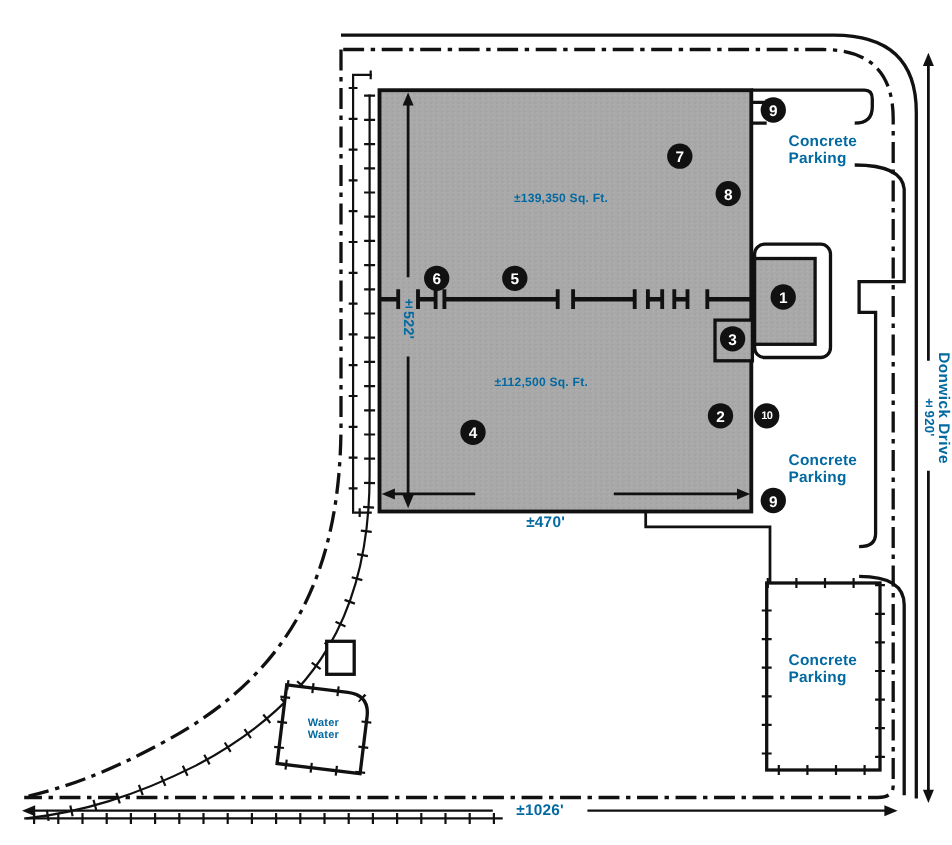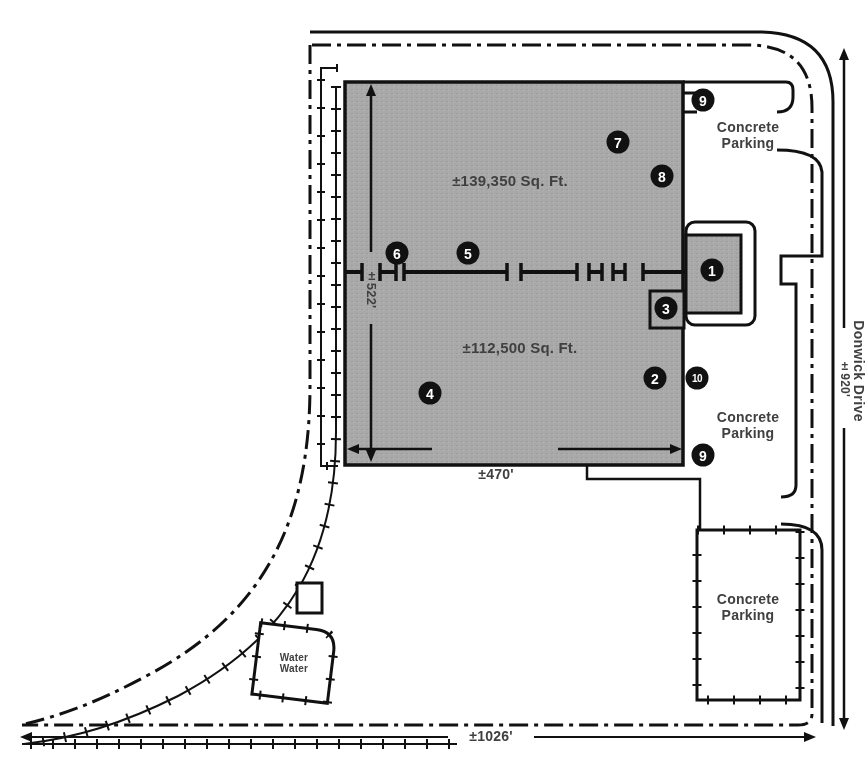--- a/index.html
+++ b/index.html
@@ -3,24 +3,24 @@
 <meta charset="utf-8">
 <style>
   html,body{margin:0;padding:0;background:#fff;}
   .stage{
     position:relative;width:865px;height:768px;background:#fff;overflow:hidden;
     font-family:"Liberation Sans", sans-serif;color:#111;
   }
   .stage svg{position:absolute;left:0;top:0;}
   .lbl{
     position:absolute;transform:translate(-50%,-50%);
-    font-weight:bold;color:#404040;text-align:center;line-height:1.12;
+    font-weight:bold;color:#0369a1;text-align:left;line-height:1.12;
     white-space:nowrap;letter-spacing:.2px;
   }
-  .area-lbl{font-size:15px;}
+  .area-lbl{font-size:11px;}
   .parking-lbl{font-size:14px;}
   .tank-lbl{font-size:10px;}
   .dim-lbl{font-size:13px;}
   .vert{writing-mode:vertical-rl;}
   .road-lbl{font-size:14px;letter-spacing:.4px;}
   .marker{
     position:absolute;width:23px;height:23px;border-radius:50%;
     background:#111;color:#fff;font-weight:bold;font-size:14px;
     display:flex;align-items:center;justify-content:center;
     transform:translate(-50%,-50%);line-height:1;
@@ -94,21 +94,21 @@
     <path d="M844,56 V328 M844,428 V722" stroke="#111" stroke-width="2.5"></path>
     <polygon points="844,48 839,60 849,60" fill="#111"></polygon>
     <polygon points="844,730 839,718 849,718" fill="#111"></polygon>
 
     <path d="M27,737 H448 M534,737 H809" stroke="#111" stroke-width="2"></path>
     <polygon points="20,737 32,732 32,742" fill="#111"></polygon>
     <polygon points="816,737 804,732 804,742" fill="#111"></polygon>
   </svg>
 
   <div class="lbl area-lbl" style="left:510px;top:181px;">±139,350 Sq. Ft.</div>
-  <div class="lbl area-lbl" style="left:520px;top:348px;">±112,500 Sq. Ft.</div>
+  <div class="lbl area-lbl" style="left:492px;top:348px;">±112,500 Sq. Ft.</div>
 
   <div class="lbl parking-lbl" style="left:748px;top:136px;">
     <span>Concrete</span><br>
     <span>Parking</span>
   </div>
   <div class="lbl parking-lbl" style="left:748px;top:426px;">
     <span>Concrete</span><br>
     <span>Parking</span>
   </div>
   <div class="lbl parking-lbl" style="left:748px;top:608px;">

